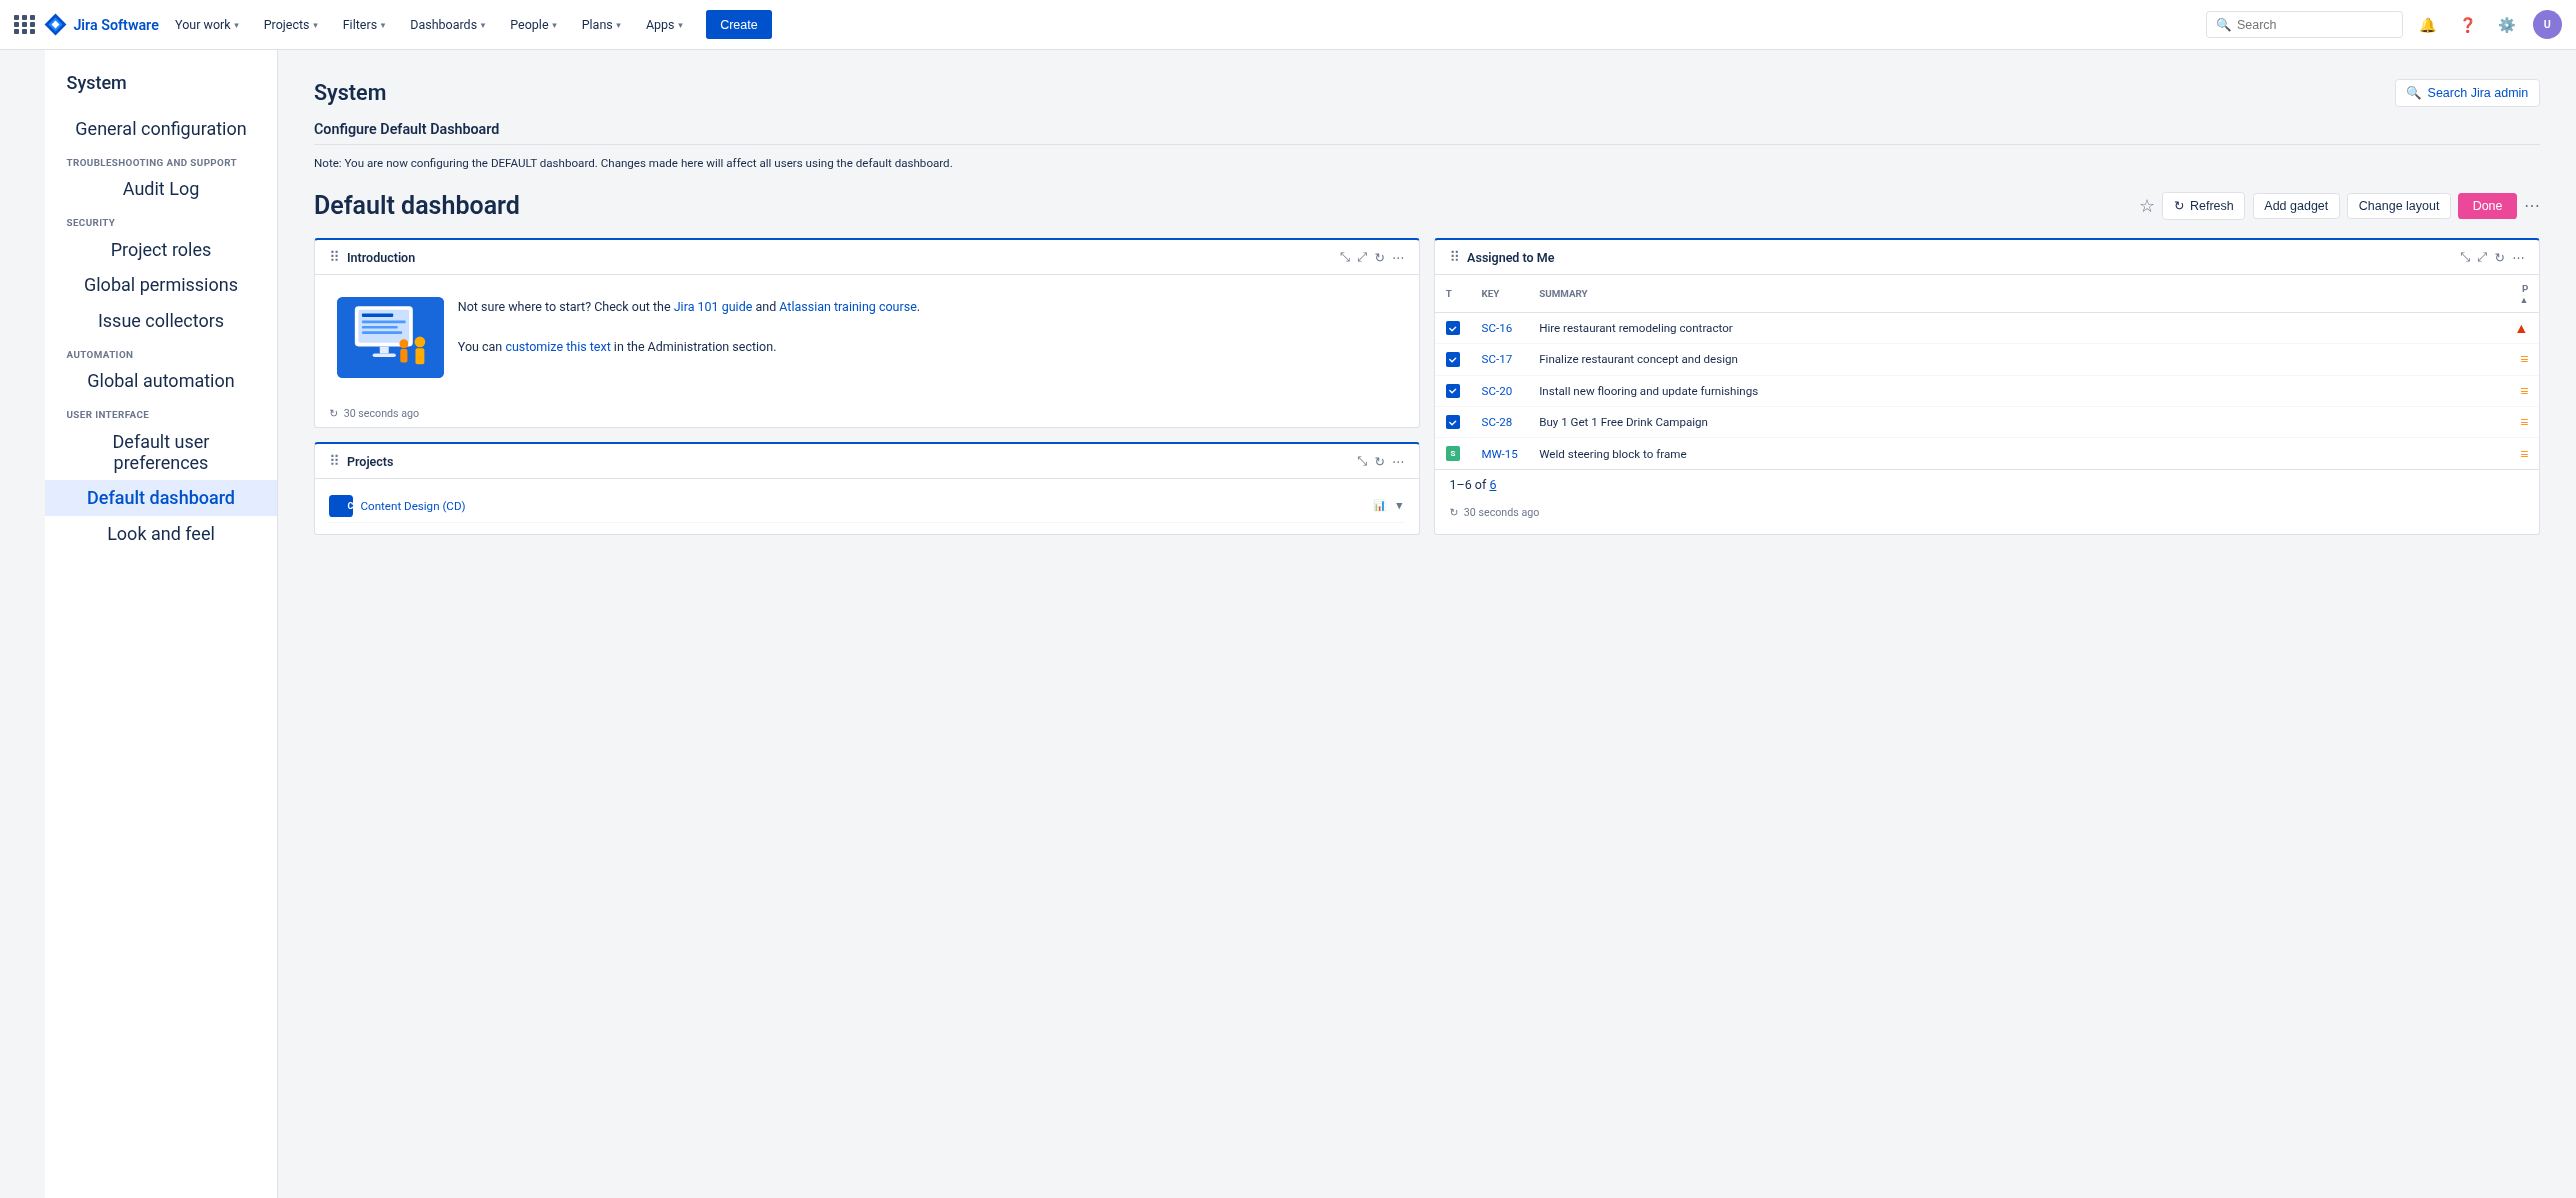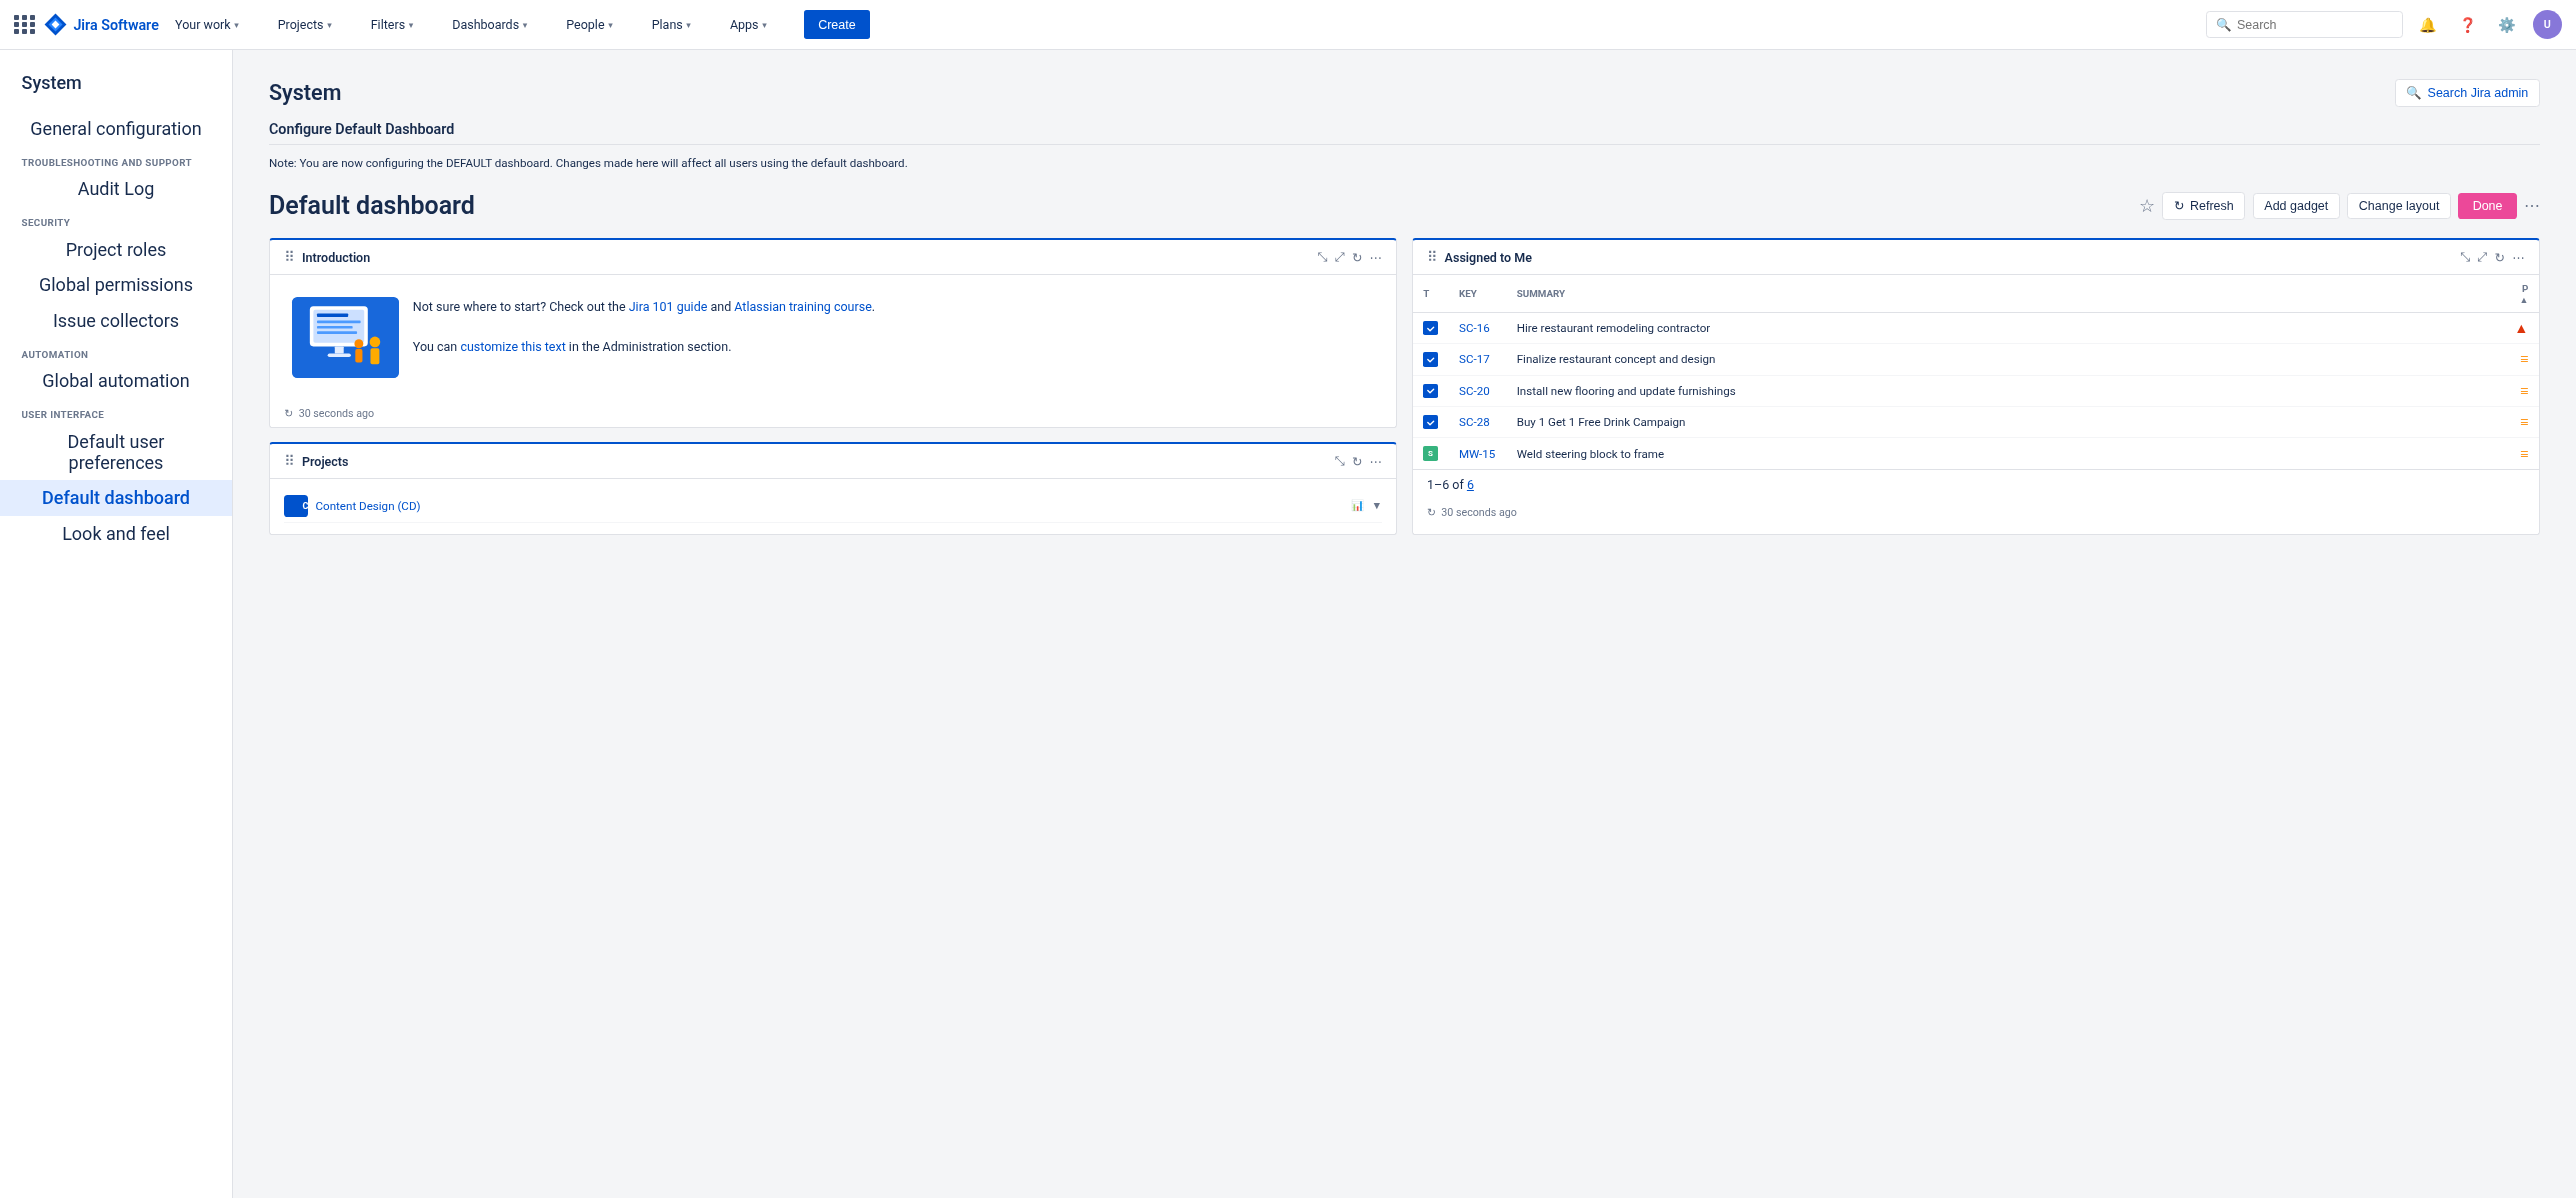--- a/index.html
+++ b/index.html
@@ -9,33 +9,33 @@
     .topnav {
       display: flex; align-items: center; background: #fff; height: 50px;
       padding: 0 14.3px; border-bottom: 0.9px solid #dfe1e6; position: fixed; top: 0; left: 0; right: 0; z-index: 100;
     }
     .topnav-left { display: flex; align-items: center; gap: 7.2px; flex: 1; }
     .grid-icon { display: grid; grid-template-columns: repeat(3,5.4px); gap: 2.7px; width: 21.5px; height: 21.5px; align-content: center; justify-content: center; }
     .grid-icon span { width: 4.5px; height: 4.5px; background: #42526e; border-radius: 0.9px; }
     .logo { display: flex; align-items: center; gap: 5.4px; cursor: pointer; }
     .logo-diamond { width: 25px; height: 25px; }
     .logo-text { font-size: 14.3px; font-weight: 600; color: #0052cc; }
-    .nav-items { display: flex; align-items: center; gap: 21px; }
+    .nav-items { display: flex; align-items: center; gap: 7px; }
     .nav-item { display: flex; align-items: center; gap: 3.6px; padding: 5.4px 9px; border-radius: 2.7px; cursor: pointer; color: #172b4d; font-size: 12.5px; white-space: nowrap; }
     .nav-chevron { font-size: 9px; color: #6b778c; }
     .create-btn { background: #0052cc; color: #fff; border: none; border-radius: 2.7px; padding: 7.2px 14.3px; font-size: 12.5px; font-weight: 500; cursor: pointer; margin-left: 7.2px; }
     .topnav-right { display: flex; align-items: center; gap: 10.7px; }
     .search-box { display: flex; align-items: center; border: 1.8px solid #dfe1e6; border-radius: 3.6px; padding: 5.4px 9px; width: 197px; background: #fff; cursor: text; }
     .search-box input { border: none; outline: none; font-size: 12.5px; color: #172b4d; width: 100%; background: transparent; }
     .search-icon-svg { color: #6b778c; margin-right: 5.4px; font-size: 12.5px; }
     .icon-btn { width: 29px; height: 29px; border-radius: 50%; display: flex; align-items: center; justify-content: center; cursor: pointer; font-size: 14.3px; color: #42526e; }
     .avatar { width: 29px; height: 29px; border-radius: 50%; background: #8777d9; color: #fff; display: flex; align-items: center; justify-content: center; font-size: 10.7px; font-weight: 600; cursor: pointer; overflow: hidden; }
 
     
-    .page-wrapper { display: flex; margin-top: 50px; }
+    .page-wrapper { display: flex; margin-top: 50px; margin-left: 45px; }
 
     
     .sidebar { width: 233px; min-height: calc(100vh - 50px); background: #fff; border-right: 0.9px solid #dfe1e6; padding: 21.5px 0; flex-shrink: 0; }
     .sidebar-title { font-size: 18px; font-weight: 500; padding: 0 21.5px 18px; color: #172b4d; }
     .sidebar-section-label { font-size: 9.8px; font-weight: 700; color: #6b778c; letter-spacing: 0.04em; padding: 10.7px 21.5px 3.6px; text-transform: uppercase; }
     .sidebar-item { padding: 7.2px 21.5px; color: #172b4d; cursor: pointer; font-size: 18px; text-align: center; }
     .sidebar-item.active { background: #e3edff; color: #0052cc; font-weight: 500; }
 
     
     .main-content { flex: 1; padding: 29px 36px; }

